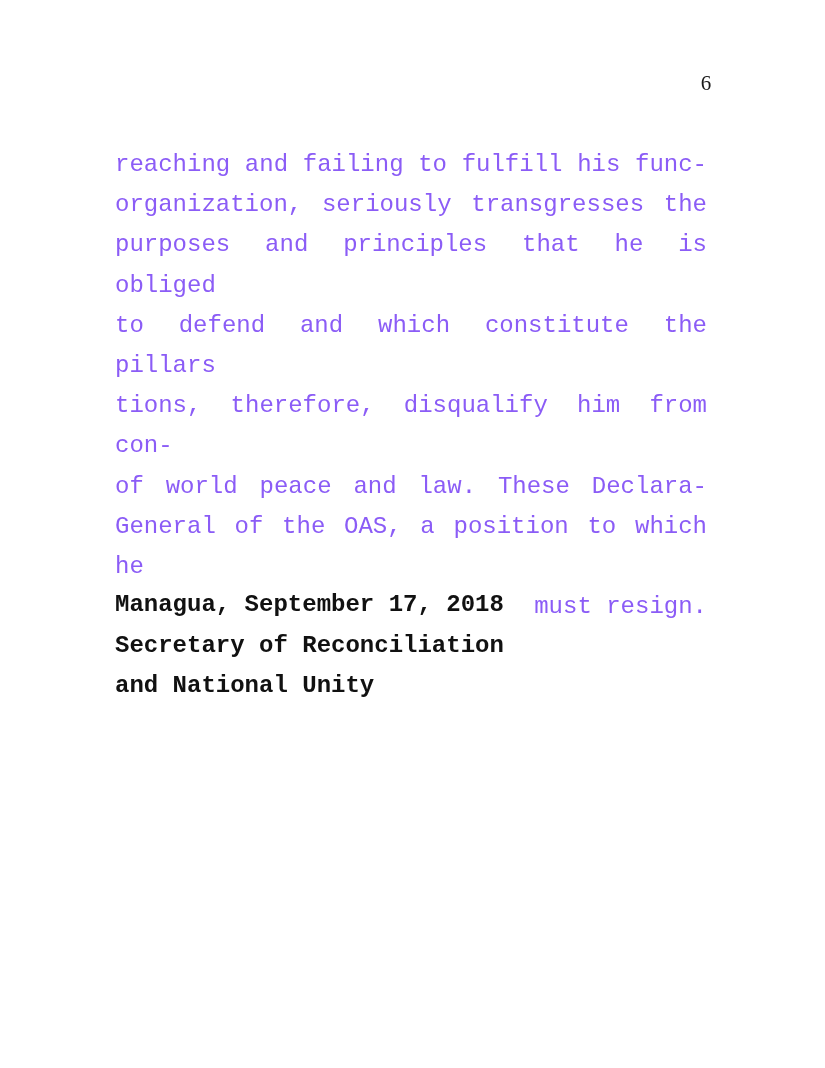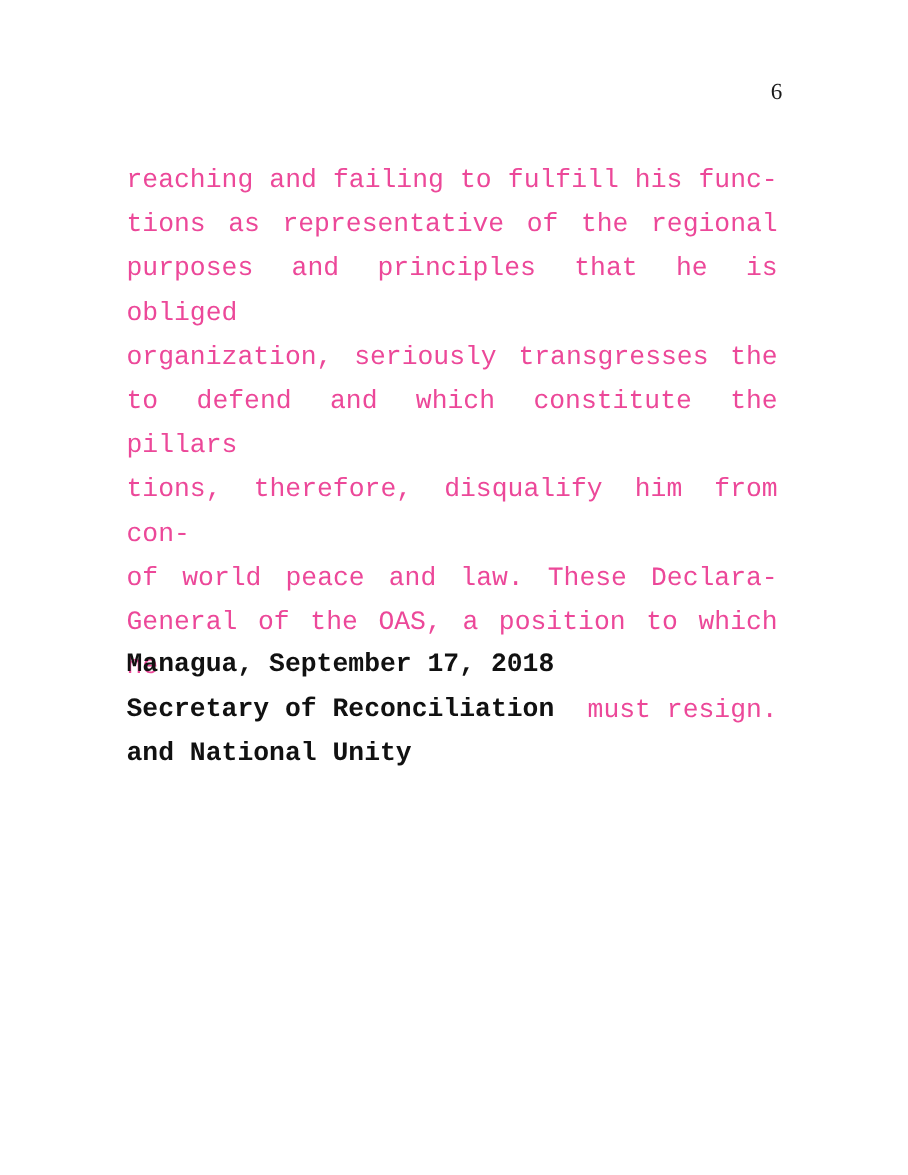--- a/index.html
+++ b/index.html
@@ -27,21 +27,21 @@
     line-height: 24px;
     color: #1a1a1a;
   }
   .body-text {
     position: absolute;
     left: 115px;
     top: 145px;
     width: 592px;
     font-size: 24px;
     line-height: 40.2px;
-    color: #ec4899;
+    color: #8b5cf6;
   }
   .body-text .jline {
     text-align: justify;
     text-align-last: justify;
     white-space: normal;
   }
   .body-text .plainline {
     text-align: right;
   }
   .signature {
@@ -60,23 +60,22 @@
 </style>
 </head>
 <body>
 
 <div class="page">
 
   <div class="page-number">6</div>
 
   <div class="body-text">
     <div class="jline">reaching and failing to fulfill his func-</div>
-    <div class="jline">tions as representative of the regional</div>
+    <div class="jline">organization, seriously transgresses the</div>
     <div class="jline">purposes and principles that he is obliged</div>
-    <div class="jline">organization, seriously transgresses the</div>
     <div class="jline">to defend and which constitute the pillars</div>
     <div class="jline">tions, therefore, disqualify him from con-</div>
     <div class="jline">of world peace and law. These Declara-</div>
     <div class="jline">General of the OAS, a position to which he</div>
     <div class="plainline">must resign.</div>
   </div>
 
   <div class="signature">
     <div>Managua, September 17, 2018</div>
     <div>Secretary of Reconciliation</div>

